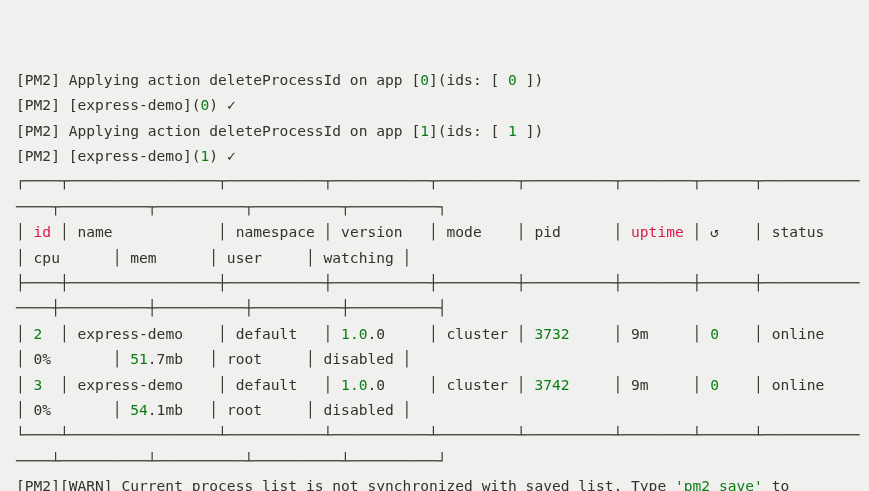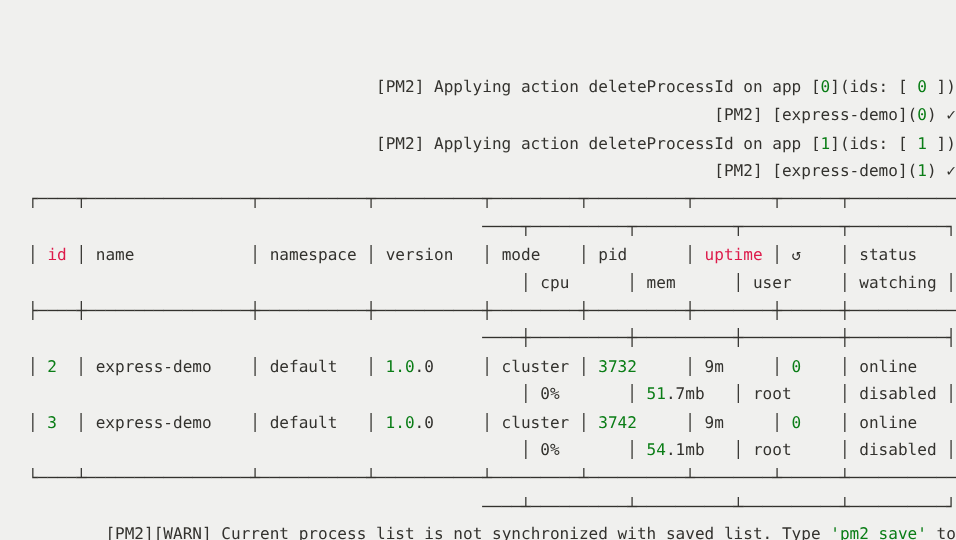--- a/index.html
+++ b/index.html
@@ -14,21 +14,20 @@
   }
   .terminal {
     position: absolute;
     inset: 0;
     padding: 16px 0 0 16px;
     font-family: "DejaVu Sans Mono", "Liberation Mono", monospace;
     font-size: 14.6px;
     line-height: 25.4px;
     color: var(--fg, #33322e);
     white-space: pre;
-    text-align: right;
   }
   .line { height: 25.4px; }
   .green { color: var(--green, #0a7d16); }
   .red   { color: var(--red, #dd1a4a); margin-top: 28px; }
 </style>
 </head>
 <body>
 
 <div class="terminal">
   <div><div class="line"><span>[PM2] Applying action deleteProcessId on app [</span><span class="green">0</span><span>](ids: [ </span><span class="green">0</span><span> ])</span></div><div class="line"><span>[PM2] [express-demo](</span><span class="green">0</span><span>) ✓</span></div><div class="line"><span>[PM2] Applying action deleteProcessId on app [</span><span class="green">1</span><span>](ids: [ </span><span class="green">1</span><span> ])</span></div><div class="line"><span>[PM2] [express-demo](</span><span class="green">1</span><span>) ✓</span></div><div class="line"><span>┌────┬─────────────────┬───────────┬───────────┬─────────┬──────────┬────────┬──────┬───────────</span></div><div class="line"><span>────┬──────────┬──────────┬──────────┬──────────┐</span></div><div class="line"><span>│ </span><span class="red">id</span><span> │ name            │ namespace │ version   │ mode    │ pid      │ </span><span class="red">uptime</span><span> │ ↺    │ status    </span></div><div class="line"><span>│ cpu      │ mem      │ user     │ watching │</span></div><div class="line"><span>├────┼─────────────────┼───────────┼───────────┼─────────┼──────────┼────────┼──────┼───────────</span></div><div class="line"><span>────┼──────────┼──────────┼──────────┼──────────┤</span></div><div class="line"><span>│ </span><span class="green">2</span><span>  │ express-demo    │ default   │ </span><span class="green">1.0</span><span>.0     │ cluster │ </span><span class="green">3732</span><span>     │ 9m     │ </span><span class="green">0</span><span>    │ online    </span></div><div class="line"><span>│ 0%       │ </span><span class="green">51</span><span>.7mb   │ root     │ disabled │</span></div><div class="line"><span>│ </span><span class="green">3</span><span>  │ express-demo    │ default   │ </span><span class="green">1.0</span><span>.0     │ cluster │ </span><span class="green">3742</span><span>     │ 9m     │ </span><span class="green">0</span><span>    │ online    </span></div><div class="line"><span>│ 0%       │ </span><span class="green">54</span><span>.1mb   │ root     │ disabled │</span></div><div class="line"><span>└────┴─────────────────┴───────────┴───────────┴─────────┴──────────┴────────┴──────┴───────────</span></div><div class="line"><span>────┴──────────┴──────────┴──────────┴──────────┘</span></div><div class="line"><span>[PM2][WARN] Current process list is not synchronized with saved list. Type </span><span class="green">'pm2 save'</span><span> to</span></div></div>

